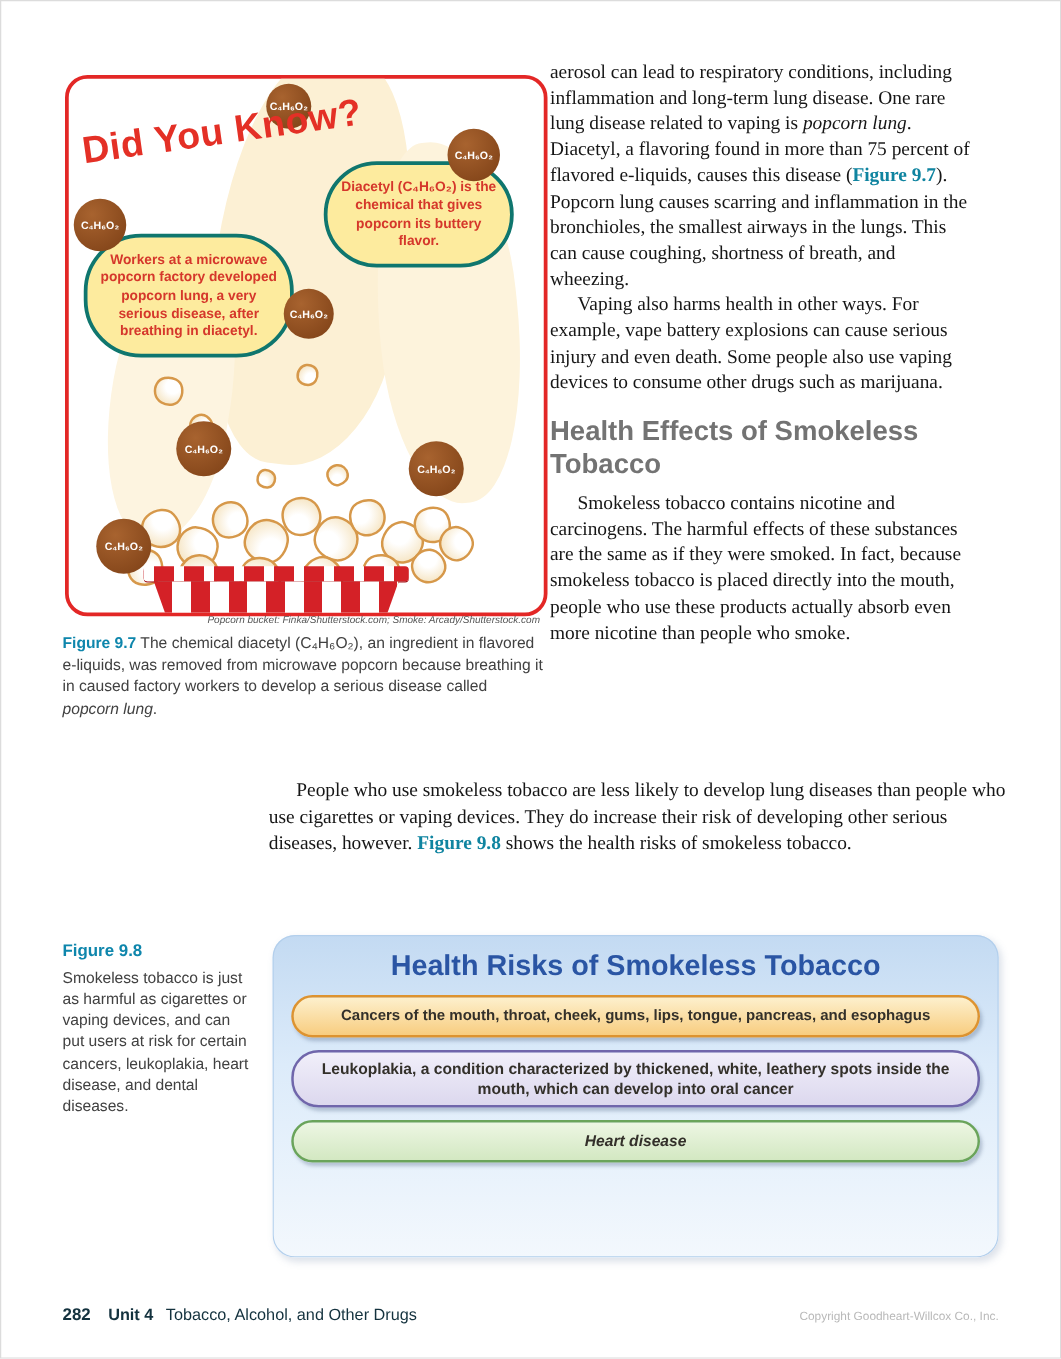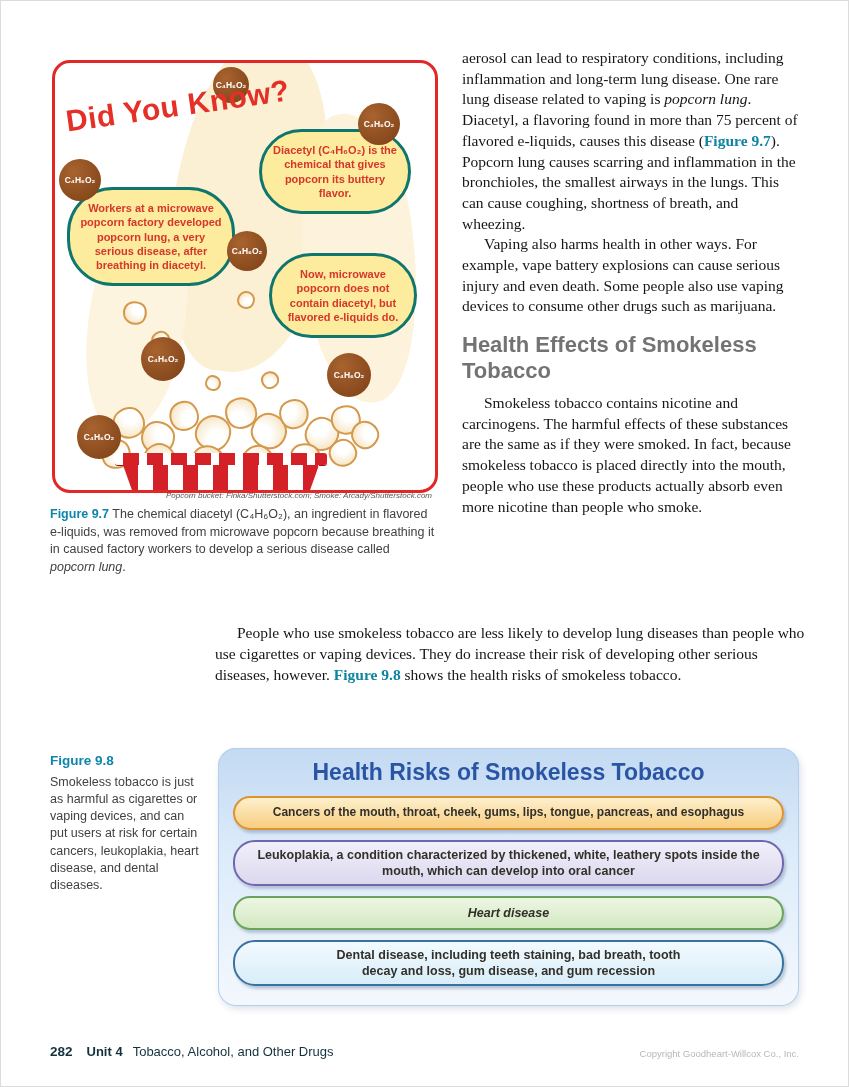--- a/index.html
+++ b/index.html
@@ -45,21 +45,21 @@
   .bod{height:33px;width:196px;margin:0 auto;
        background:repeating-linear-gradient(90deg,#d42127 0 15px,#ffffff 15px 30px);
        clip-path:polygon(0 0,100% 0,94% 100%,6% 100%);}
 
   .credit{position:absolute;left:52px;top:491px;width:380px;text-align:right;
           font-family:"Liberation Sans",sans-serif;font-style:italic;font-size:8px;color:#555;}
   .cap97{position:absolute;left:50px;top:506px;width:386px;margin:0;
          font-family:"Liberation Sans",sans-serif;font-size:12.5px;line-height:1.4;color:#414141;}
 
   
-  .rcol{position:absolute;left:462px;top:48px;width:341px;font-size:15.5px;line-height:20.7px;}
+  .rcol{position:absolute;left:440px;top:48px;width:341px;font-size:15.5px;line-height:20.7px;}
   .bodyp{margin:0;}
   .indent{text-indent:22px;}
   .heading{margin:15px 0 9px 0;font-family:"Liberation Sans",sans-serif;font-weight:700;
            font-size:22px;line-height:1.18;color:#737373;}
   .widep{position:absolute;left:215px;top:622px;width:590px;margin:0;
          font-size:15.5px;line-height:21px;text-indent:22px;}
   .seg-italic{font-style:italic;}
   .seg-figref{font-weight:700;color:#0f84a0;}
   .seg-figlabel{font-weight:700;color:#0e86ac;font-family:"Liberation Sans",sans-serif;}
 
@@ -107,21 +107,20 @@
     <div class="chem c1">C₄H₆O₂</div>
     <div class="chem c2">C₄H₆O₂</div>
     <div class="chem c3">C₄H₆O₂</div>
     <div class="chem c4">C₄H₆O₂</div>
     <div class="chem c5">C₄H₆O₂</div>
     <div class="chem c6">C₄H₆O₂</div>
     <div class="chem c7">C₄H₆O₂</div>
 
     <div class="cloud cloud-left">Workers at a microwave popcorn factory developed popcorn lung, a very serious disease, after breathing in diacetyl.</div>
     <div class="cloud cloud-tr">Diacetyl (C₄H₆O₂) is the chemical that gives popcorn its buttery flavor.</div>
-    <div class="cloud cloud-br">Now, microwave popcorn does not contain diacetyl, but flavored e-liquids do.</div>
 
     <div class="pop" style="left: 34px; top: 362px; width: 30px; height: 30px; transform: rotate(0deg);"></div>
       <div class="pop" style="left: 58px; top: 344px; width: 32px; height: 32px; transform: rotate(47deg);"></div>
       <div class="pop" style="left: 86px; top: 358px; width: 34px; height: 34px; transform: rotate(94deg);"></div>
       <div class="pop" style="left: 114px; top: 338px; width: 30px; height: 30px; transform: rotate(141deg);"></div>
       <div class="pop" style="left: 140px; top: 352px; width: 36px; height: 36px; transform: rotate(188deg);"></div>
       <div class="pop" style="left: 170px; top: 334px; width: 32px; height: 32px; transform: rotate(235deg);"></div>
       <div class="pop" style="left: 196px; top: 350px; width: 36px; height: 36px; transform: rotate(282deg);"></div>
       <div class="pop" style="left: 224px; top: 336px; width: 30px; height: 30px; transform: rotate(329deg);"></div>
       <div class="pop" style="left: 250px; top: 354px; width: 34px; height: 34px; transform: rotate(16deg);"></div>
@@ -162,21 +161,20 @@
     <span class="figlabel">Figure 9.8</span>
     <span>Smokeless tobacco is just as harmful as cigarettes or vaping devices, and can put users at risk for certain cancers, leukoplakia, heart disease, and dental diseases.</span>
   </div>
 
   <div class="panel">
     <div class="panel-title">Health Risks of Smokeless Tobacco</div>
     <div class="risks">
       <div class="risk r-orange">Cancers of the mouth, throat, cheek, gums, lips, tongue, pancreas, and esophagus</div>
       <div class="risk r-purple">Leukoplakia, a condition characterized by thickened, white, leathery spots inside the mouth, which can develop into oral cancer</div>
       <div class="risk r-green">Heart disease</div>
-      <div class="risk r-blue">Dental disease, including teeth staining, bad breath, tooth decay and loss, gum disease, and gum recession</div>
     </div>
   </div>
 
   <div class="footer">
     <span class="pgno">282</span><span class="unit">Unit 4</span><span>Tobacco, Alcohol, and Other Drugs</span>
   </div>
   <div class="copyright">Copyright Goodheart-Willcox Co., Inc.</div>
 
 </div>
 

